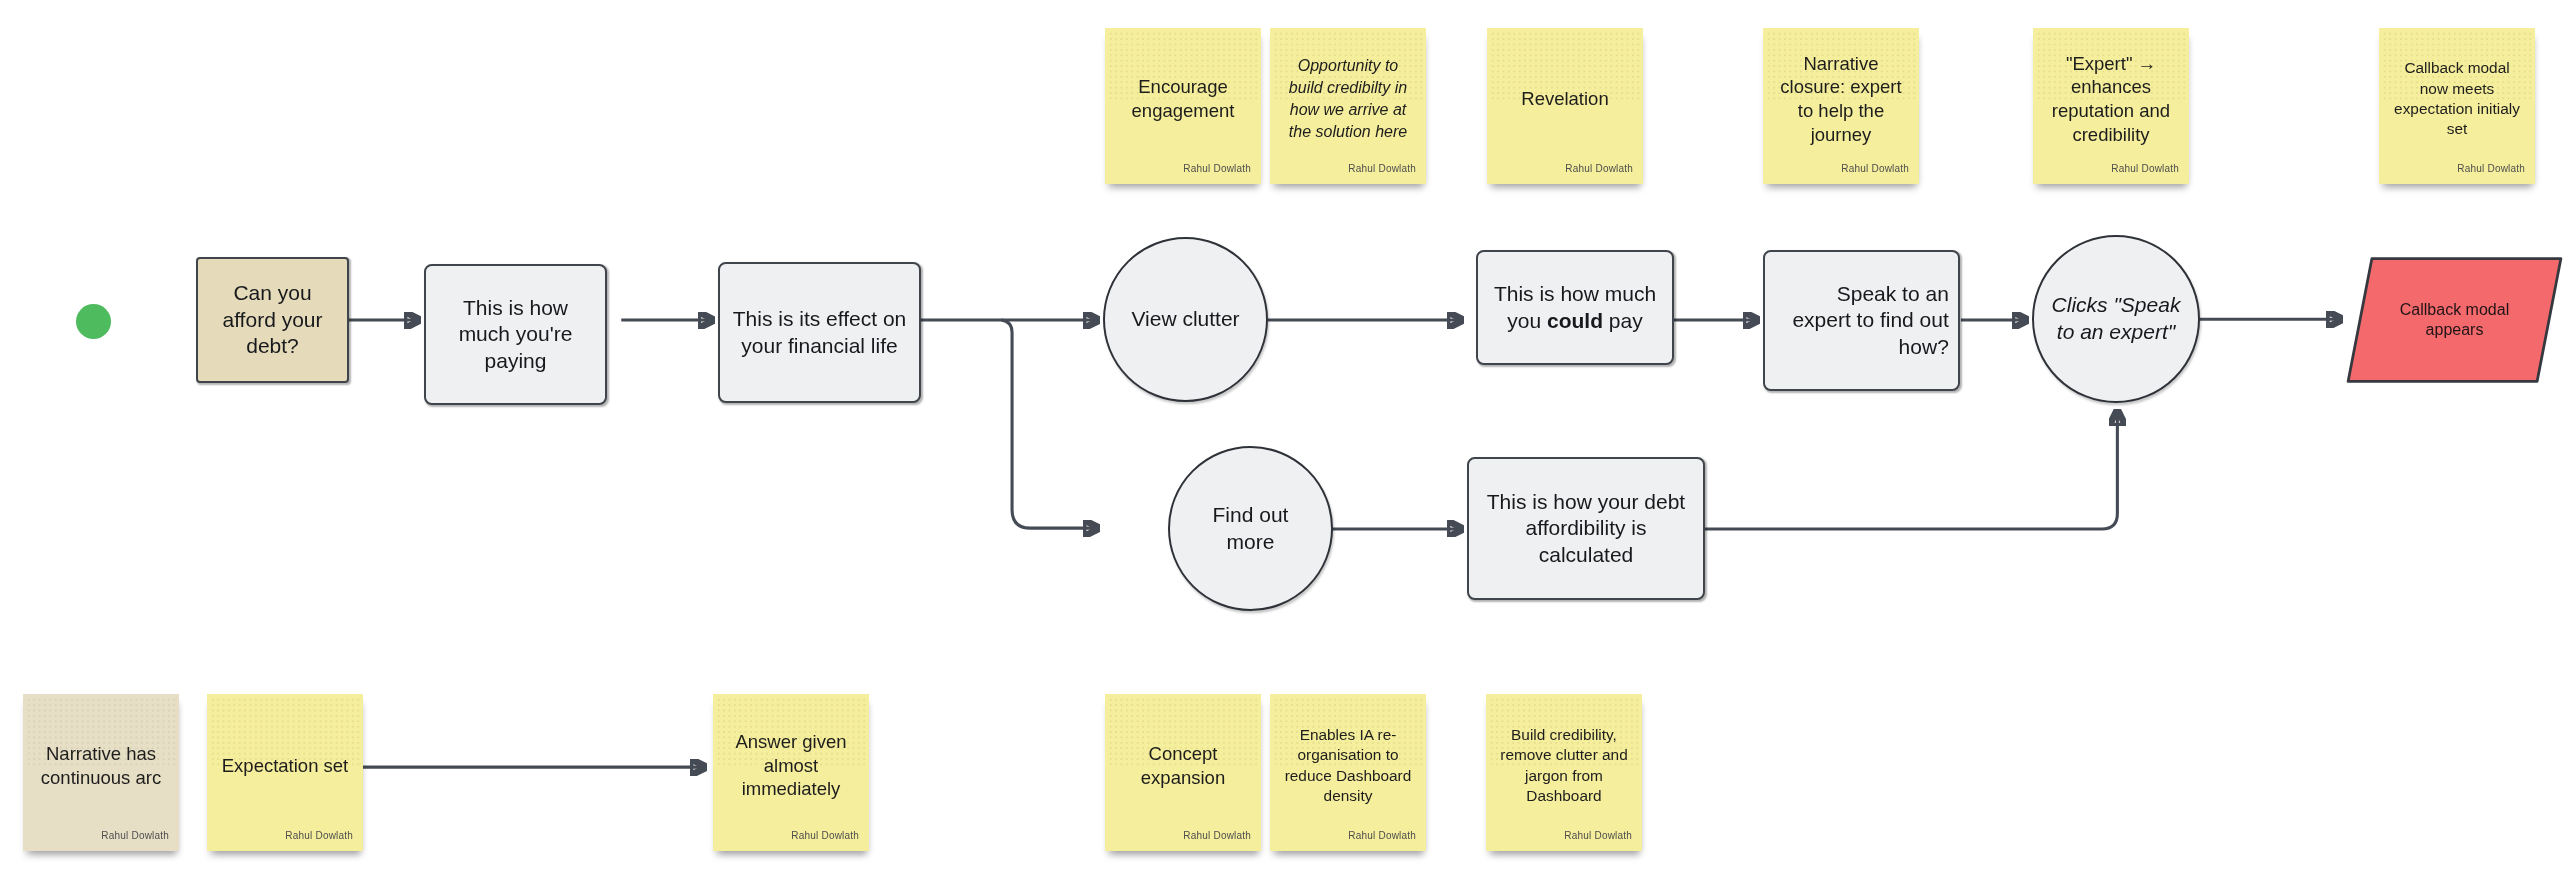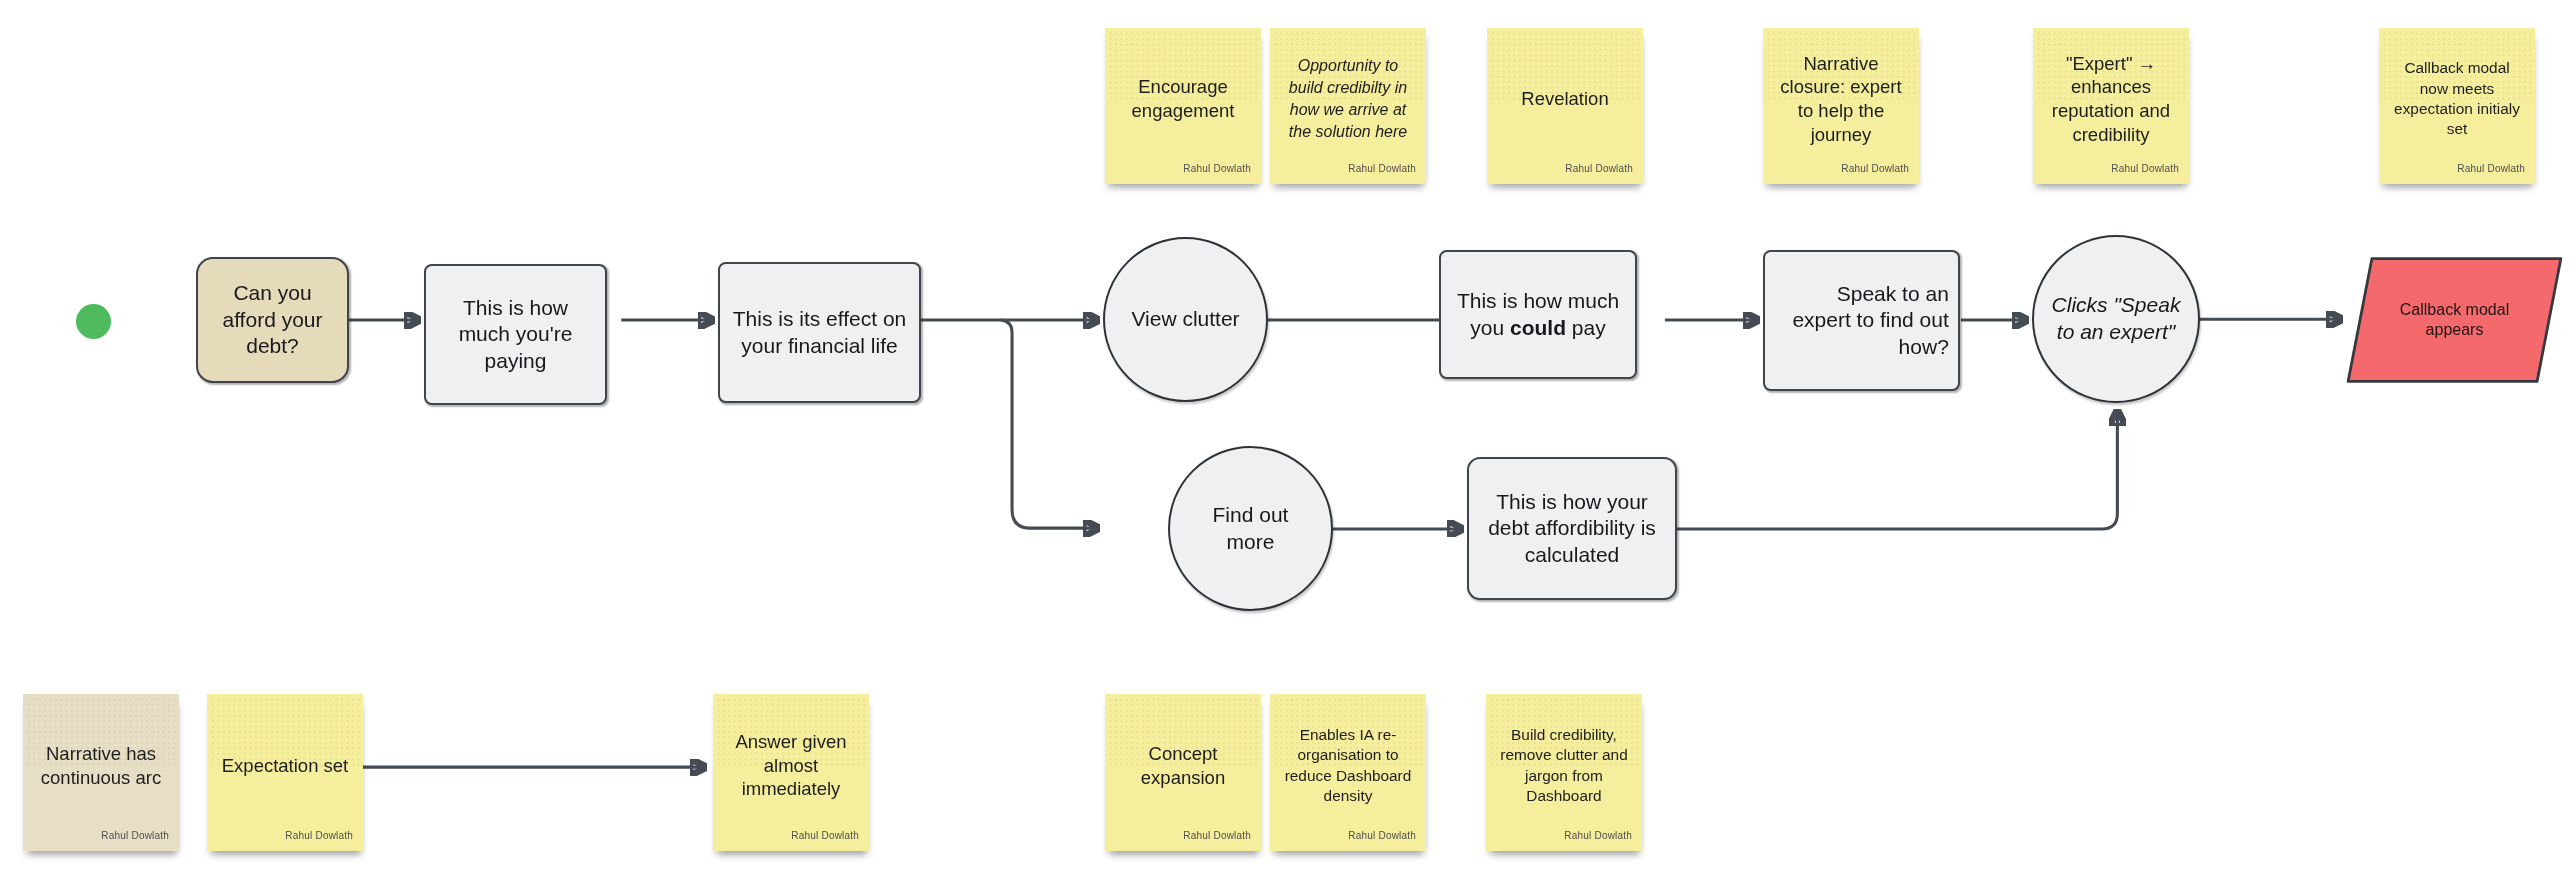--- a/index.html
+++ b/index.html
@@ -48,21 +48,21 @@
     text-align:center;color:#17191c;
     font-size:21px;line-height:1.27;
   }
   .rect{
     background:var(--shape-gray,#eff0f2);
     border:2.6px solid var(--border-dark,#40454c);
     border-radius:7.7px;
     box-shadow:1.2px 1.9px 1.9px rgba(0,0,0,.30);
     padding:4.6px 9.2px;
   }
-  .rect.tan{background:var(--shape-tan,#e5dbba);border-radius:17px;}
+  .rect.tan{background:var(--shape-tan,#e5dbba);border-radius:4px;}
   .circle{
     background:var(--shape-gray,#eff0f2);
     border:2.3px solid #2e3238;
     border-radius:50%;
     box-shadow:1.2px 2.3px 2.3px rgba(0,0,0,.22);
     padding:7.7px 17px;
   }
   .circle.italic{font-style:italic;}
   .start-dot{
     position:absolute;left:76px;top:304px;width:35px;height:35px;
@@ -113,25 +113,25 @@
 </div>
 
 <div class="shape circle" style="left:1103px;top:237px;width:165px;height:165px;">
   <div>View clutter</div>
 </div>
 
 <div class="shape circle" style="left:1168px;top:446px;width:165px;height:165px;">
   <div>Find out more</div>
 </div>
 
-<div class="shape rect" style="left:1439px;top:250px;width:198px;height:129px;text-align:center;">
+<div class="shape rect" style="left:1476px;top:250px;width:198px;height:115px;text-align:center;">
   <div><span>This is how much you </span><b>could</b><span> pay</span></div>
 </div>
 
-<div class="shape rect" style="left:1467px;top:457px;width:210px;height:143px;border-radius:13px;">
+<div class="shape rect" style="left:1467px;top:457px;width:238px;height:143px;">
   <div>This is how your debt affordibility is calculated</div>
 </div>
 
 <div class="shape rect" style="left:1763px;top:250px;width:197px;height:141px;text-align:right;">
   <div>Speak to an expert to find out how?</div>
 </div>
 
 <div class="shape circle italic" style="left:2032px;top:235px;width:168px;height:168px;border-width:2px;">
   <div>Clicks "Speak to an expert"</div>
 </div>

